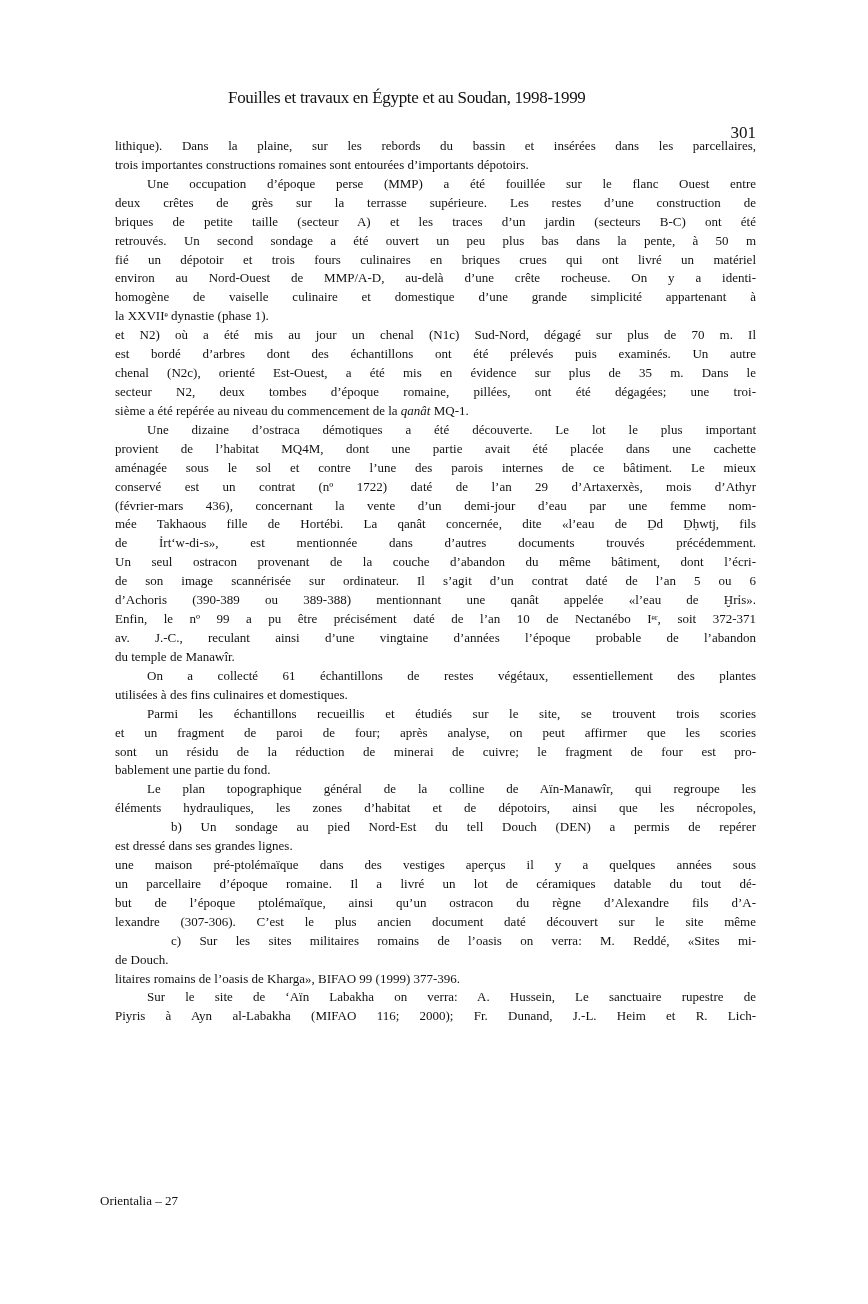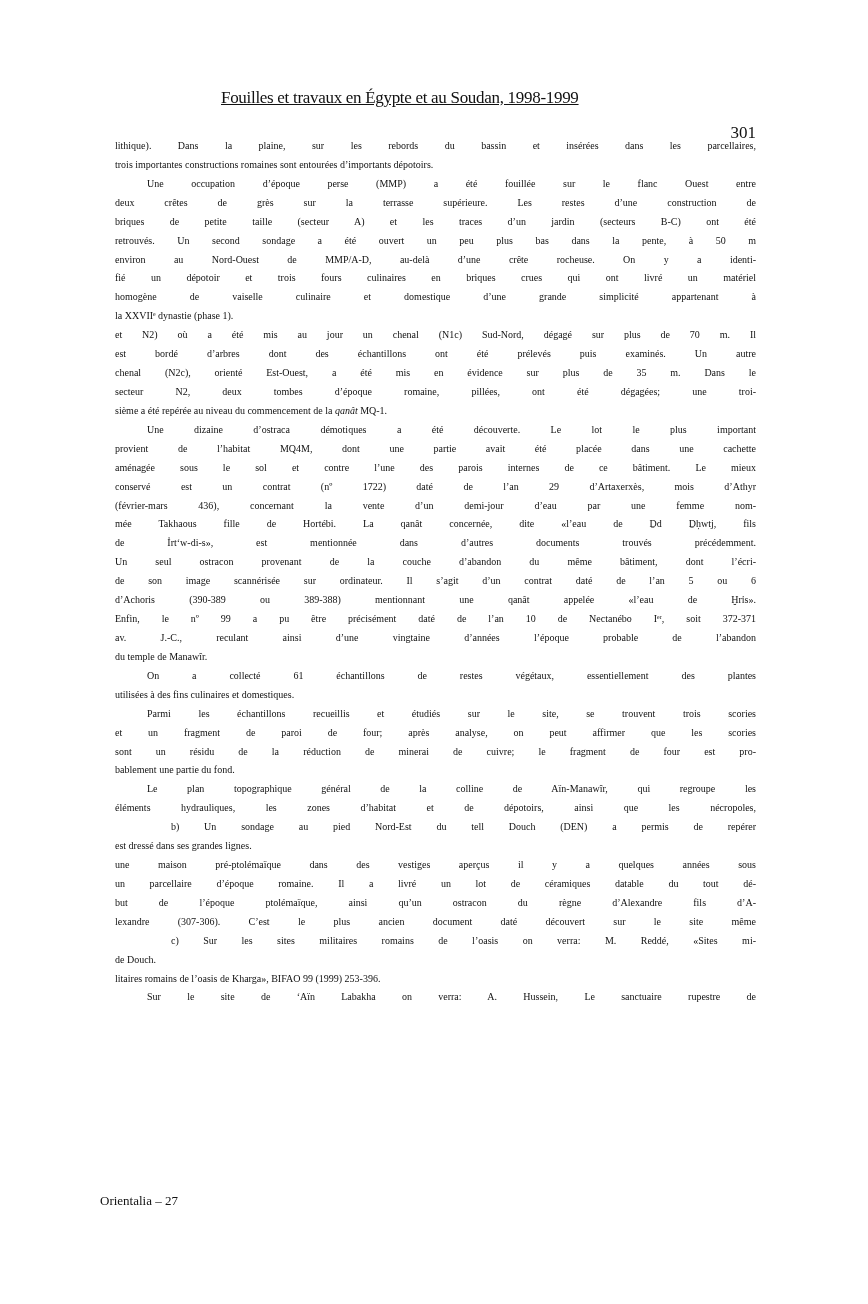--- a/index.html
+++ b/index.html
@@ -1,23 +1,23 @@
 <!DOCTYPE html>
 <html><head>
 <meta charset="utf-8">
 <style>
   html, body { margin: 0; padding: 0; background: #ffffff; }
   body { width: 868px; height: 1304px; position: relative; overflow: hidden;
          font-family: "Liberation Serif", "DejaVu Serif", serif; color: #111111; }
   .header { position: absolute; top: 88px; left: 115px; width: 641px; height: 24px;
             font-size: 17px; }
-  .header .title { position: absolute; left: 106px; top: 0; letter-spacing: -0.3px; text-decoration: underline; }
+  .header .title { position: absolute; left: 113px; top: 0; letter-spacing: -0.3px; }
   .header .pagenum { position: absolute; right: 0; top: 0; margin-top: 35px; }
   .body { position: absolute; top: 137px; left: 115px; width: 641px; }
-  .line { height: 18.93px; line-height: 18.93px; font-size: 10px; white-space: nowrap;
+  .line { height: 18.93px; line-height: 18.93px; font-size: 13px; white-space: nowrap;
           text-align: justify; text-align-last: justify; overflow: visible; }
   .line.last { text-align-last: left; }
   .line.indent { padding-left: 32px; }
   .line.indent2 { padding-left: 56px; }
   i { font-style: italic; margin-top: 24px; }
   .footer { position: absolute; top: 1193px; left: 100px; font-size: 13px; }
 </style>
 </head>
 <body>
 
@@ -26,22 +26,22 @@
   <span class="pagenum">301</span>
 </div>
 
 <div class="body">
   <div class="line">lithique). Dans la plaine, sur les rebords du bassin et insérées dans les parcellaires,</div>
   <div class="line last">trois importantes constructions romaines sont entourées d’importants dépotoirs.</div>
   <div class="line indent">Une occupation d’époque perse (MMP) a été fouillée sur le flanc Ouest entre</div>
   <div class="line">deux crêtes de grès sur la terrasse supérieure. Les restes d’une construction de</div>
   <div class="line">briques de petite taille (secteur A) et les traces d’un jardin (secteurs B-C) ont été</div>
   <div class="line">retrouvés. Un second sondage a été ouvert un peu plus bas dans la pente, à 50 m</div>
+  <div class="line">fié un dépotoir et trois fours culinaires en briques crues qui ont livré un matériel</div>
   <div class="line">environ au Nord-Ouest de MMP/A-D, au-delà d’une crête rocheuse. On y a identi-</div>
-  <div class="line">fié un dépotoir et trois fours culinaires en briques crues qui ont livré un matériel</div>
   <div class="line">homogène de vaiselle culinaire et domestique d’une grande simplicité appartenant à</div>
   <div class="line last">la XXVIIᵉ dynastie (phase 1).</div>
   <div class="line">et N2) où a été mis au jour un chenal (N1c) Sud-Nord, dégagé sur plus de 70 m. Il</div>
   <div class="line">est bordé d’arbres dont des échantillons ont été prélevés puis examinés. Un autre</div>
   <div class="line">chenal (N2c), orienté Est-Ouest, a été mis en évidence sur plus de 35 m. Dans le</div>
   <div class="line">secteur N2, deux tombes d’époque romaine, pillées, ont été dégagées; une troi-</div>
   <div class="line last"><span>sième a été repérée au niveau du commencement de la</span> <i>qanât</i><span> MQ-1.</span></div>
   <div class="line indent">Une dizaine d’ostraca démotiques a été découverte. Le lot le plus important</div>
   <div class="line">provient de l’habitat MQ4M, dont une partie avait été placée dans une cachette</div>
   <div class="line">aménagée sous le sol et contre l’une des parois internes de ce bâtiment. Le mieux</div>
@@ -64,17 +64,18 @@
   <div class="line indent">Le plan topographique général de la colline de Aïn-Manawîr, qui regroupe les</div>
   <div class="line">éléments hydrauliques, les zones d’habitat et de dépotoirs, ainsi que les nécropoles,</div>
   <div class="line indent2">b) Un sondage au pied Nord-Est du tell Douch (DEN) a permis de repérer</div>
   <div class="line last">est dressé dans ses grandes lignes.</div>
   <div class="line">une maison pré-ptolémaïque dans des vestiges aperçus il y a quelques années sous</div>
   <div class="line">un parcellaire d’époque romaine. Il a livré un lot de céramiques datable du tout dé-</div>
   <div class="line">but de l’époque ptolémaïque, ainsi qu’un ostracon du règne d’Alexandre fils d’A-</div>
   <div class="line">lexandre (307-306). C’est le plus ancien document daté découvert sur le site même</div>
   <div class="line indent2">c) Sur les sites militaires romains de l’oasis on verra: M. Reddé, «Sites mi-</div>
   <div class="line last">de Douch.</div>
-  <div class="line last">litaires romains de l’oasis de Kharga», BIFAO 99 (1999) 253-396.</div>
+  <div class="line last">litaires romains de l’oasis de Kharga», BIFAO 99 (1999) 377-396.</div>
   <div class="line indent">Sur le site de ‘Aïn Labakha on verra: A. Hussein, Le sanctuaire rupestre de</div>
+  <div class="line">Piyris à Ayn al-Labakha (MIFAO 116; 2000); Fr. Dunand, J.-L. Heim et R. Lich-</div>
 </div>
 
 <div class="footer">Orientalia – 27</div>
 
 </body></html>

